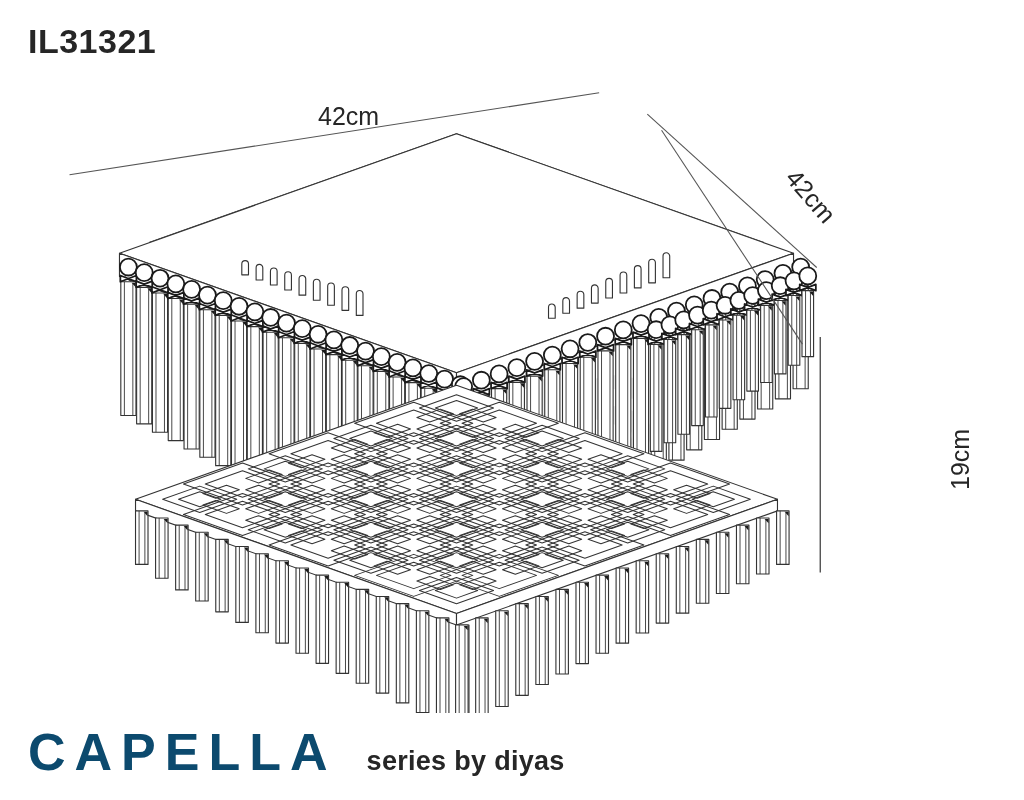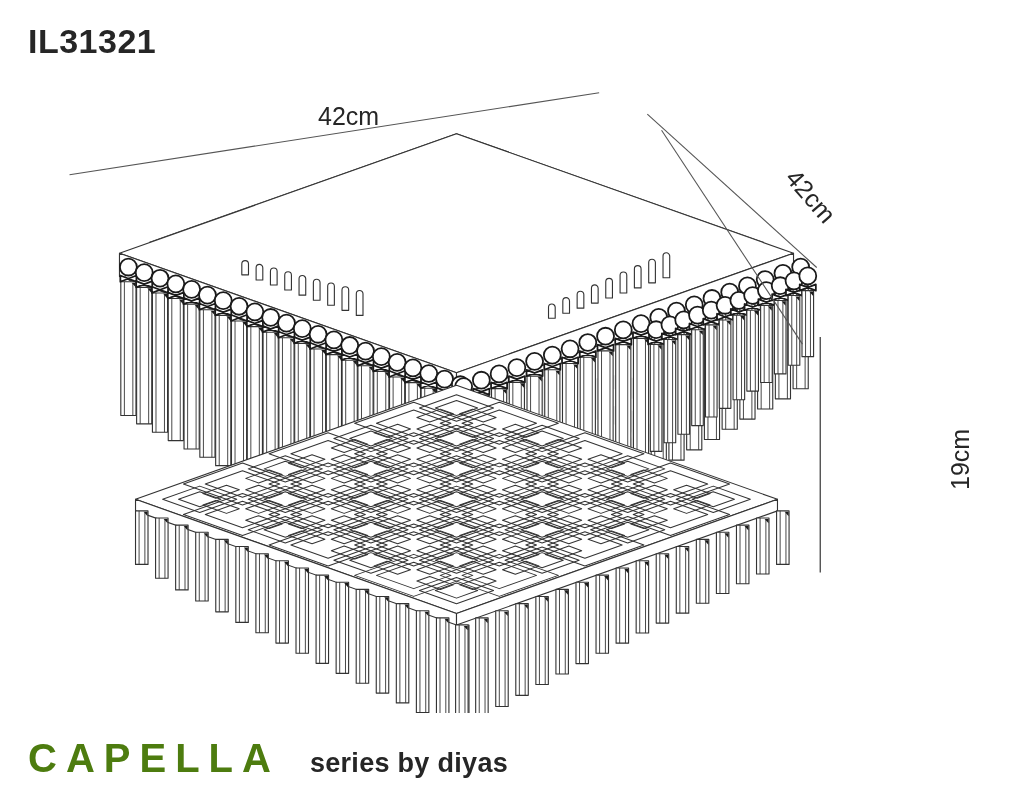--- a/index.html
+++ b/index.html
@@ -11,22 +11,22 @@
   .product-code{
     position:absolute;left:28px;top:24px;
     font-size:34px;font-weight:700;letter-spacing:0.5px;
     color:#262626;line-height:1;white-space:nowrap;
   }
   .brandbar{
     position:absolute;left:28px;bottom:22px;
     display:flex;align-items:baseline;gap:30px;white-space:nowrap;
   }
   .brand-name{
-    font-size:40px;font-weight:700;letter-spacing:9px;
-    color:#4d7c0f;line-height:1;
+    font-size:52px;font-weight:700;letter-spacing:9px;
+    color:#0c4a6e;line-height:1;
   }
   .brand-series{
     font-size:27px;font-weight:700;letter-spacing:0.3px;
     color:#262626;line-height:1;
   }
   .dim-label{
     position:absolute;font-size:25px;font-weight:400;
     color:#262626;line-height:1;white-space:nowrap;
   }
   #dim-w{left:318px;top:104px;}

